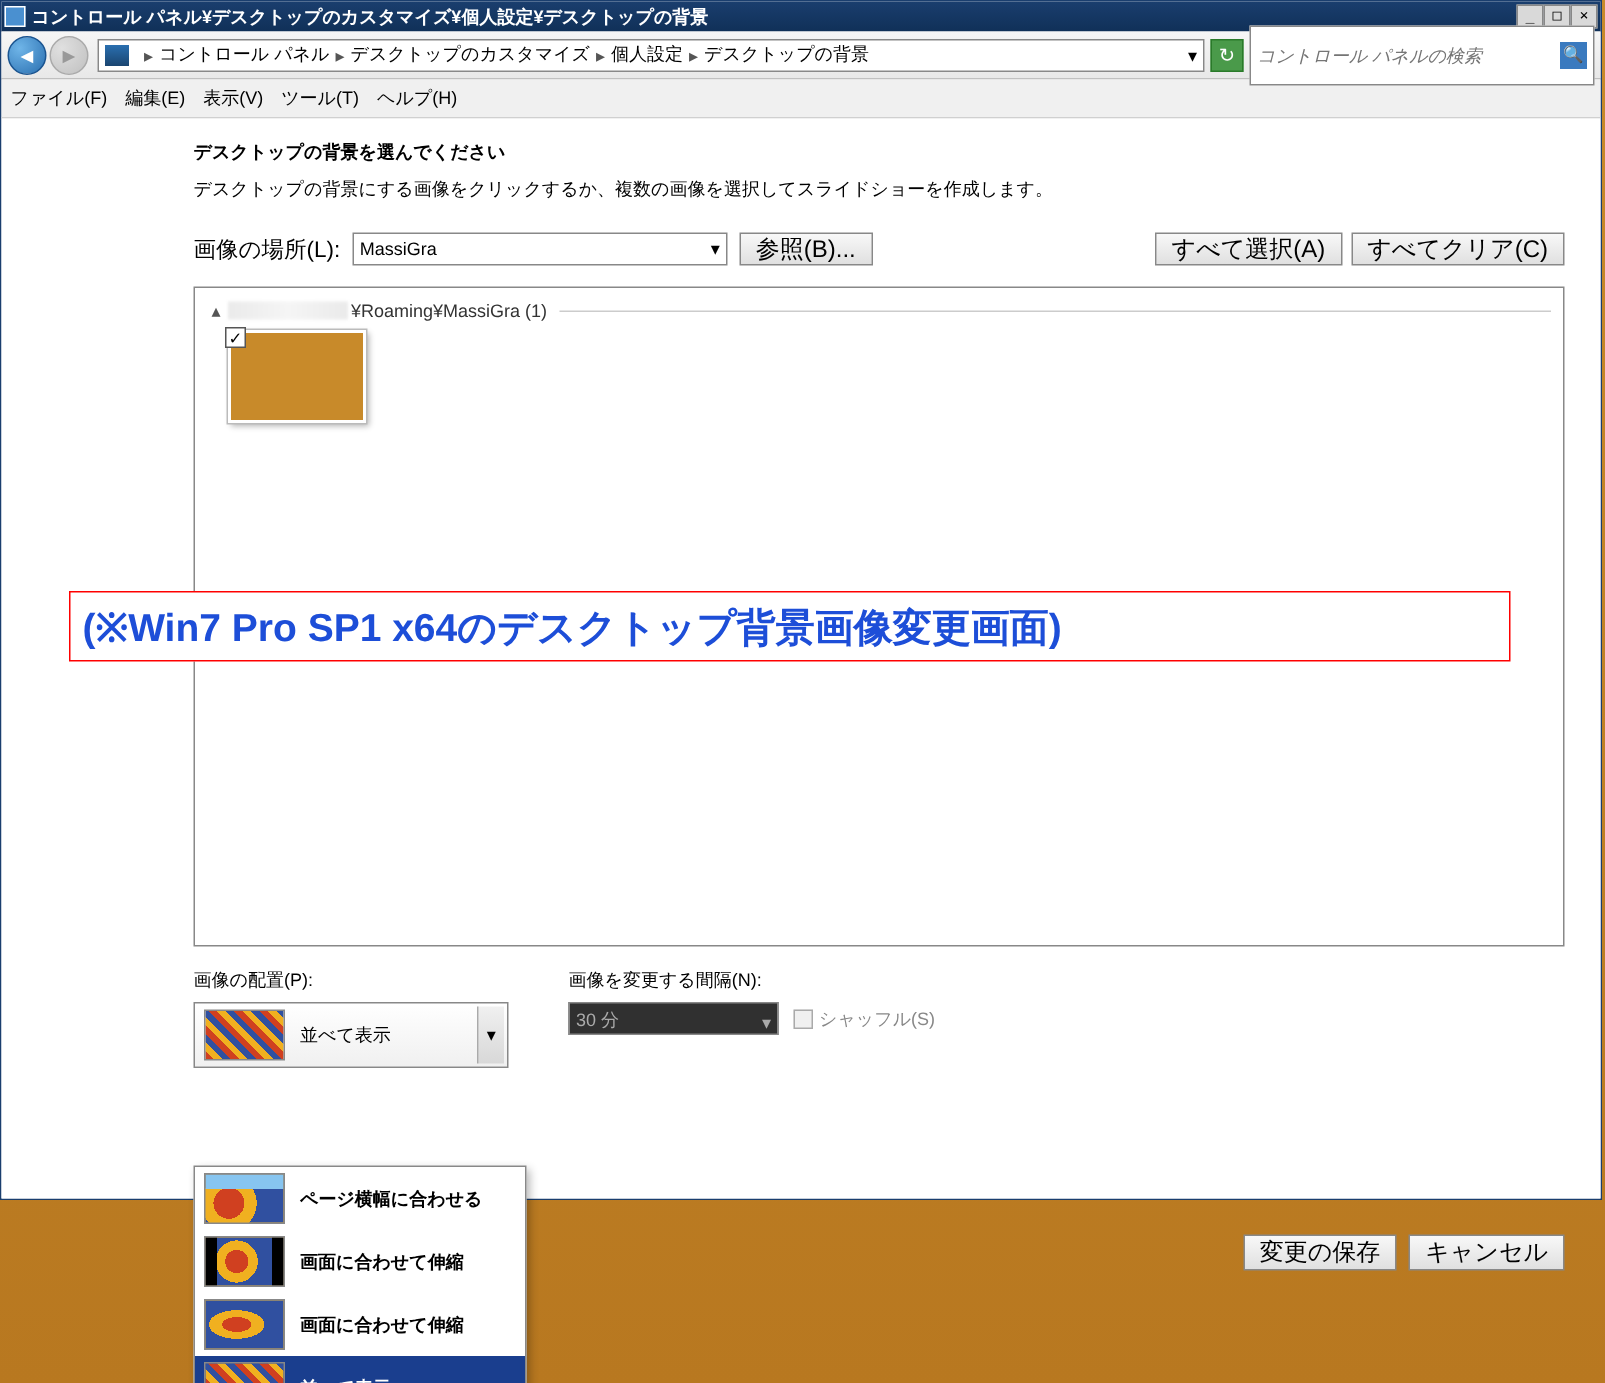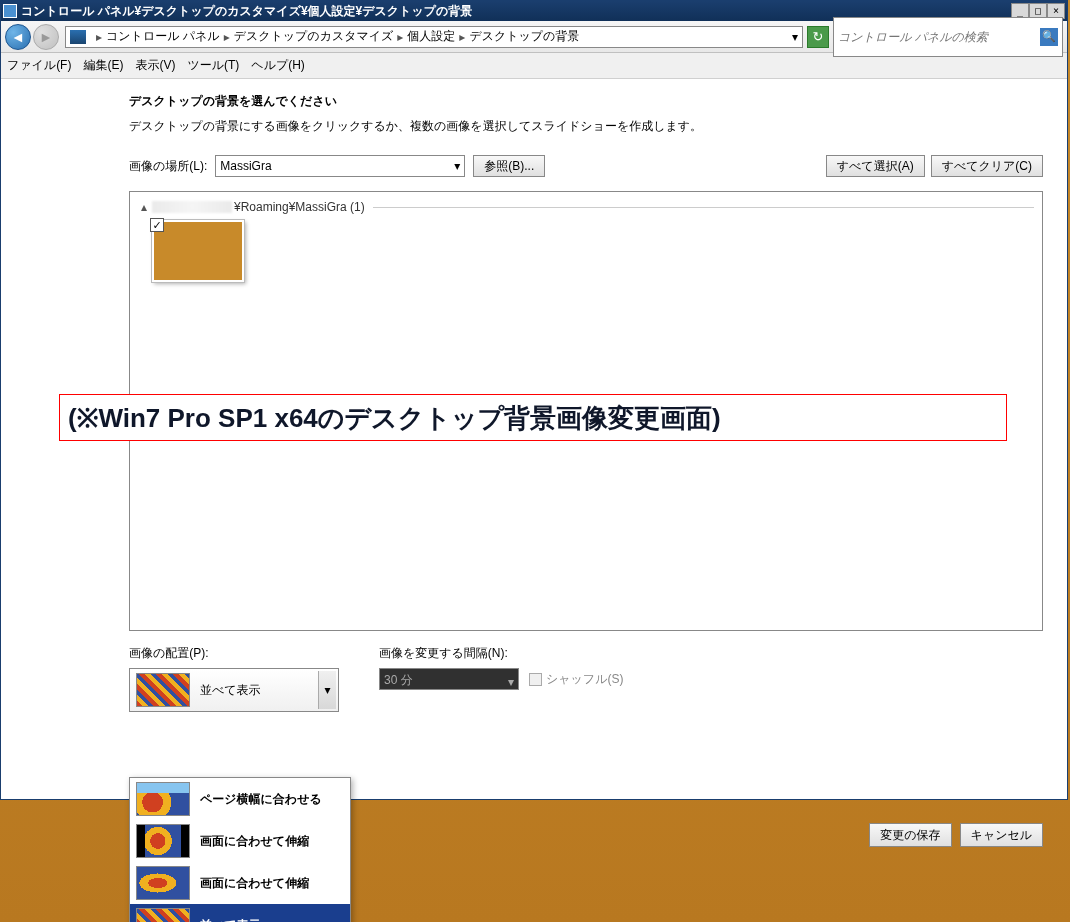--- a/index.html
+++ b/index.html
@@ -172,39 +172,39 @@
   font-size: 12px;
   margin-bottom: 20px;
 }
 .location-row {
   display: flex;
   align-items: center;
   gap: 8px;
   margin-bottom: 14px;
 }
 .location-label {
-  font-size: 12px;
+  font-size: 15px;
 }
 .location-select {
   width: 250px;
   height: 22px;
   border: 1px solid #888;
   padding: 0 4px;
   display: flex;
   align-items: center;
   justify-content: space-between;
   background: #fff;
 }
 .browse-btn, .action-btn {
   height: 22px;
   padding: 0 10px;
   background: linear-gradient(#f8f8f8, #e0e0e0);
   border: 1px solid #888;
   cursor: pointer;
-  font-size: 12px;
+  font-size: 16px;
 }
 .right-actions {
   margin-left: auto;
   display: flex;
   gap: 6px;
 }
 .image-area {
   border: 1px solid #888;
   height: 440px;
   padding: 8px;
@@ -256,28 +256,28 @@
   background: #fff;
   border: 1px solid #555;
   display: flex;
   align-items: center;
   justify-content: center;
   font-size: 11px;
 }
 .annotation {
   position: absolute;
   top: 315px;
-  left: 58px;
+  left: 45px;
   right: 60px;
   border: 1px solid red;
   padding: 4px 8px;
   font-size: 26px;
   font-weight: bold;
   font-family: "MS PGothic", sans-serif;
-  color: #0f172a;
+  color: #1d4ed8;
   background: #fff;
 }
 .bottom-row {
   display: flex;
   gap: 40px;
   margin-top: 14px;
 }
 .bottom-col {
   display: flex;
   flex-direction: column;

